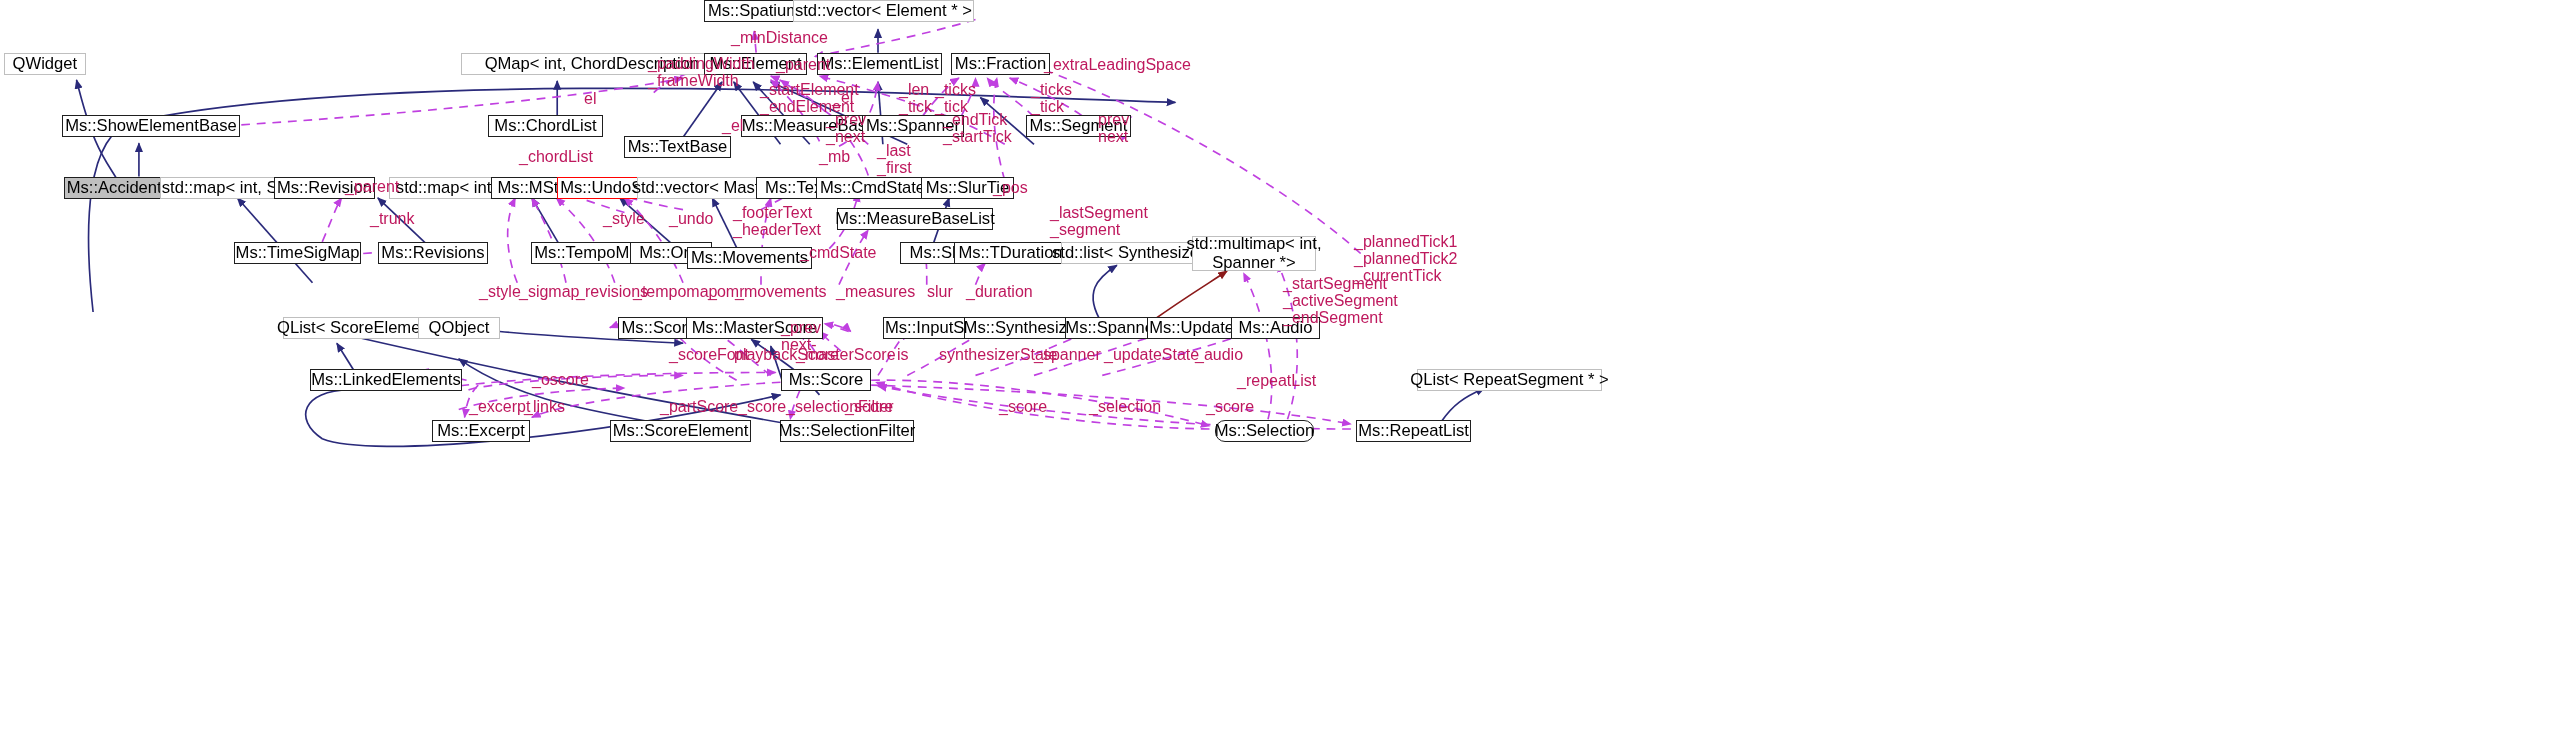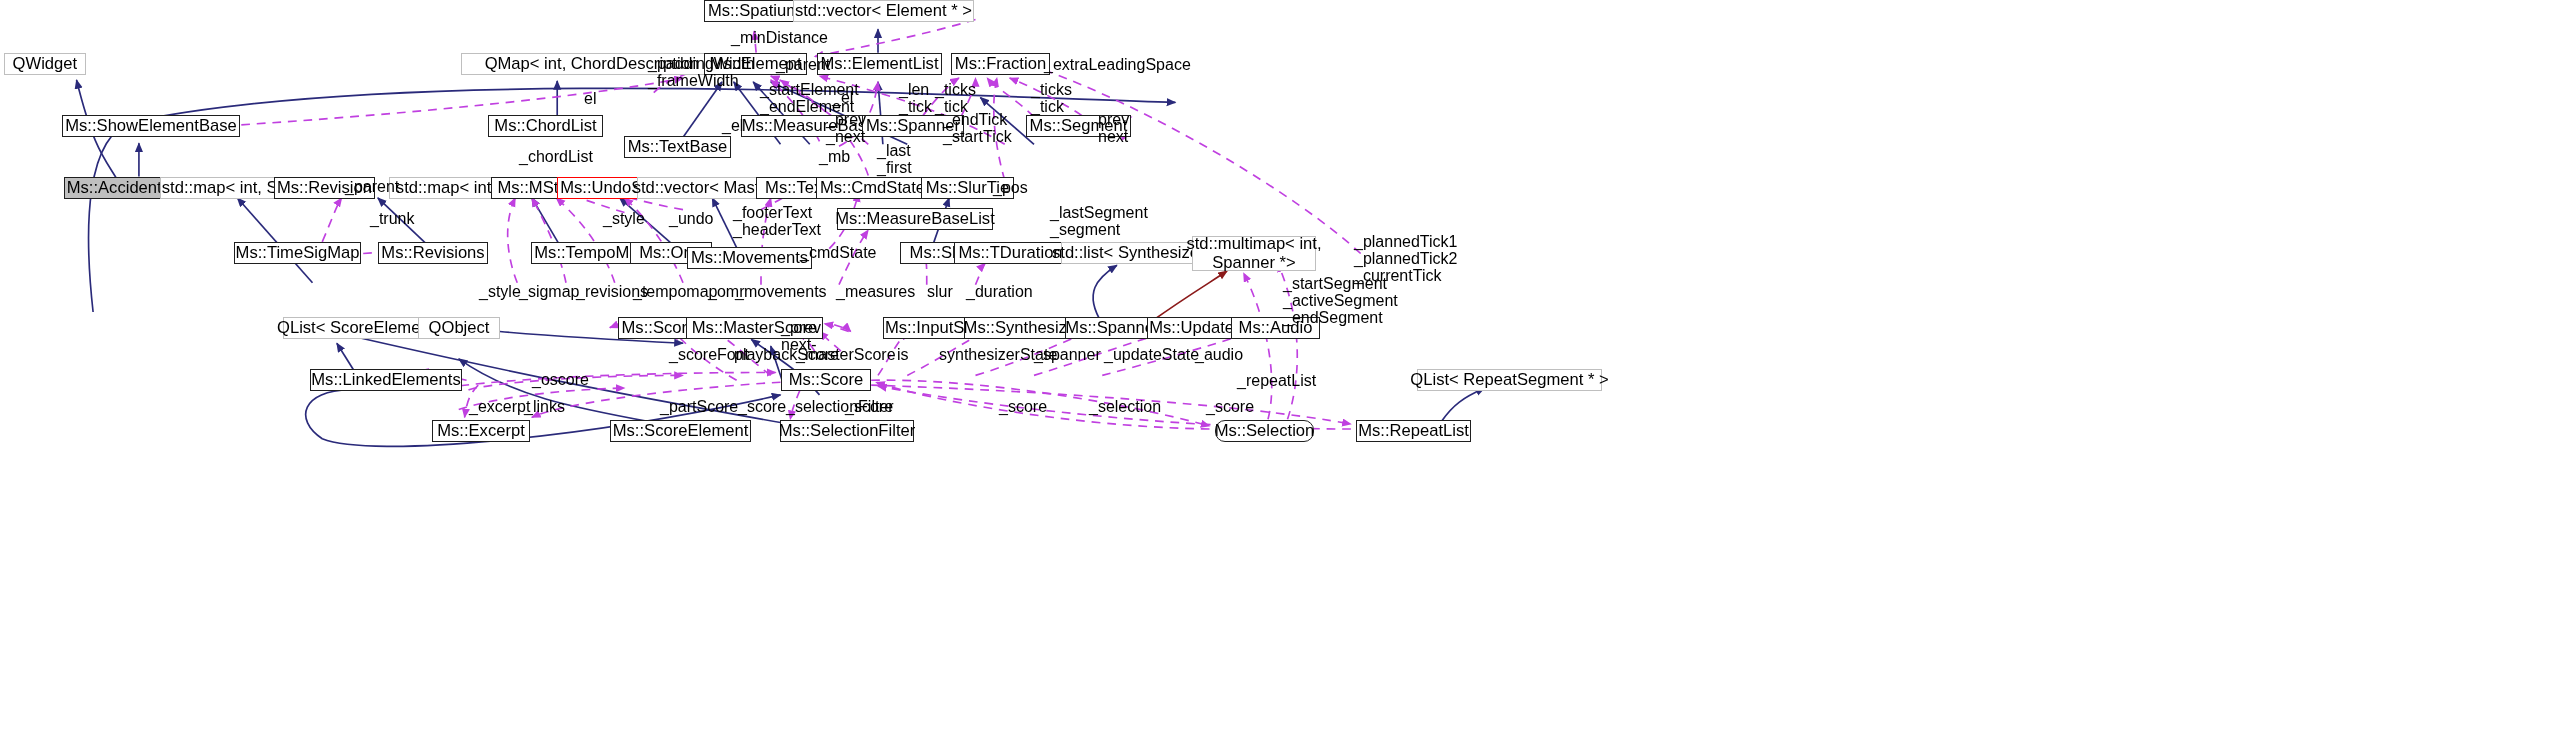--- a/index.html
+++ b/index.html
@@ -47,21 +47,21 @@
     border: 1.6px solid #1f1f1f;
     background: #bfbfbf;
   }
   .node.warn {          
     border: 1.8px solid #ff0000;
   }
   .elabel {
     position: absolute;
     font-size: 16px;
     line-height: 17px;
-    color: #000000;
+    color: #be185d;
     white-space: pre;
     font-family: "Liberation Sans", sans-serif;
   }
 </style>
 </head>
 <body>
 
 <div id="diagram">
 
   <svg id="edge-layer" viewBox="0 0 2641 761" width="2576" height="742" xmlns="http://www.w3.org/2000/svg">

